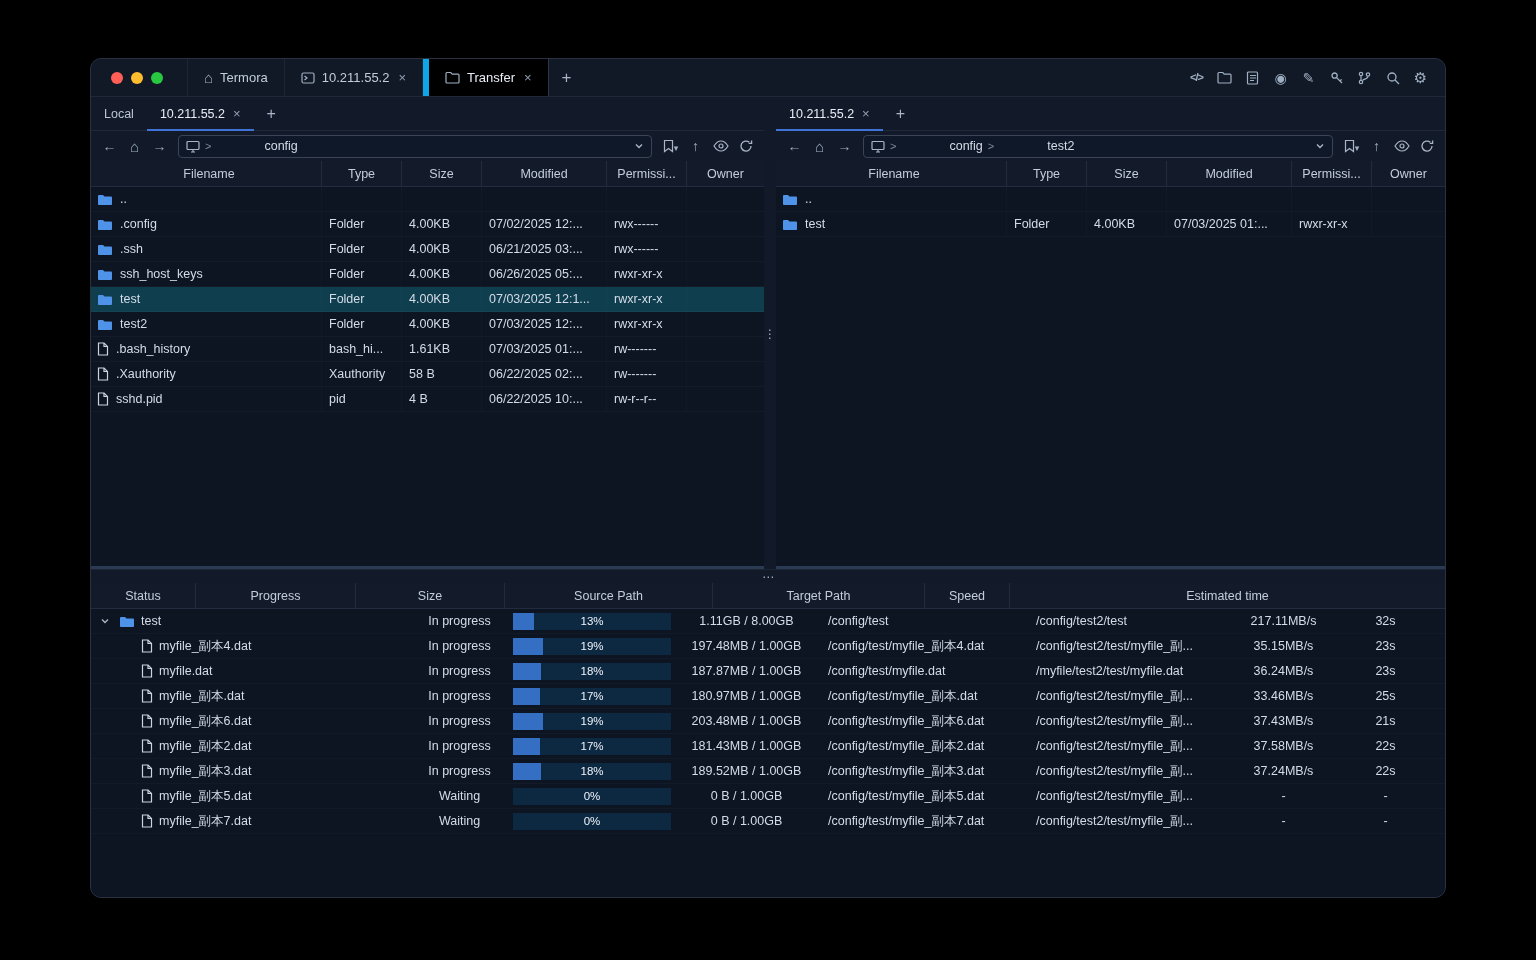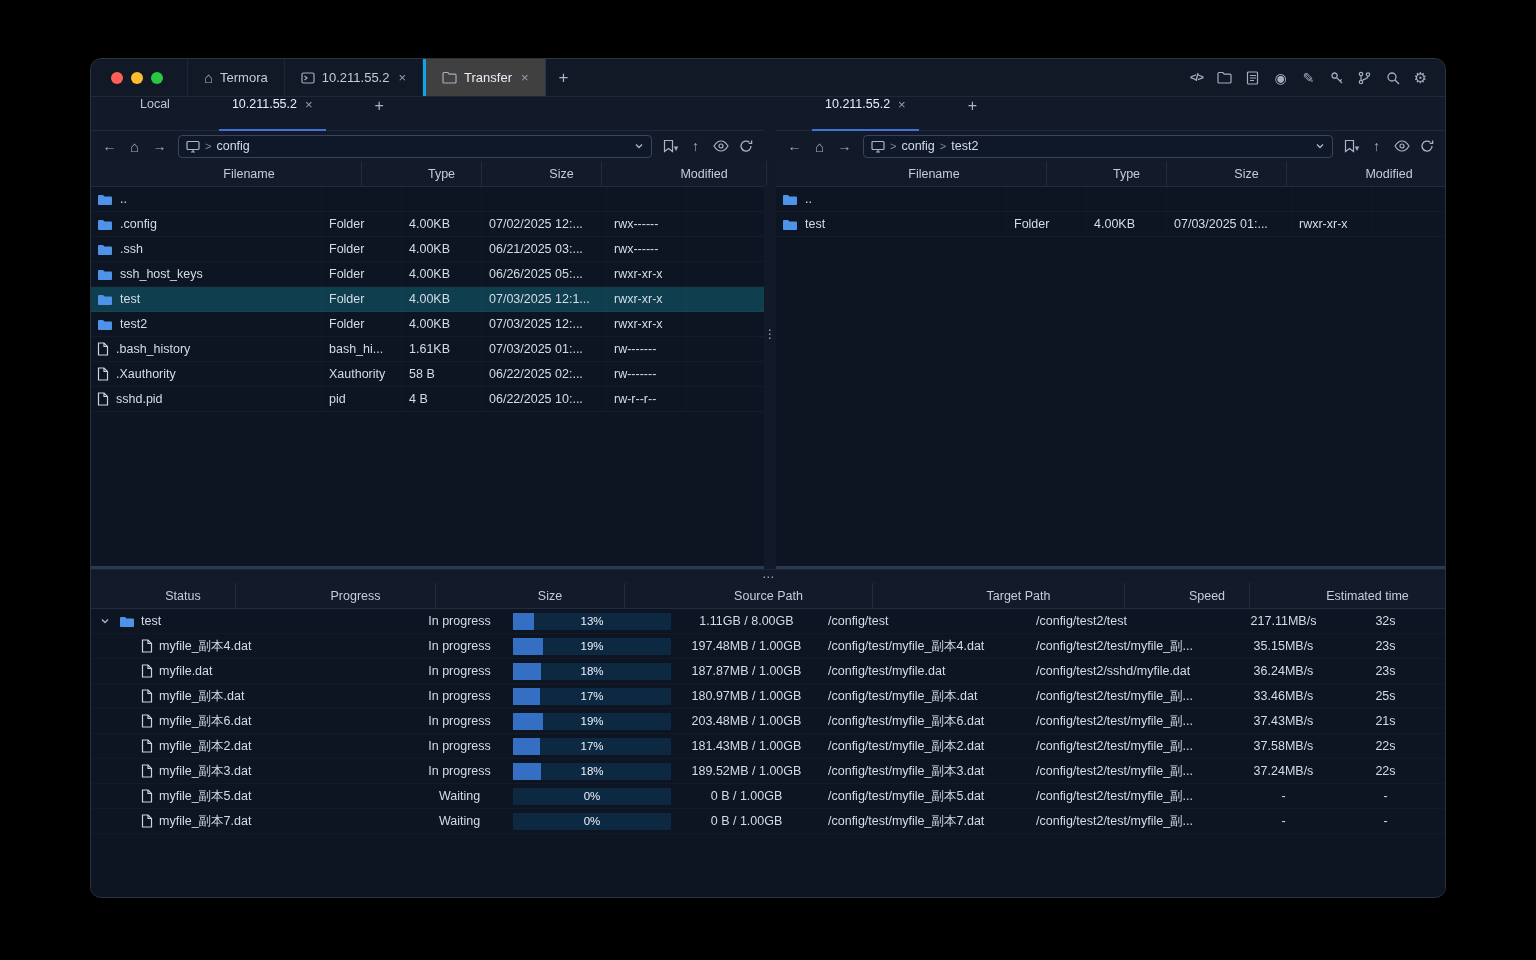--- a/index.html
+++ b/index.html
@@ -13,59 +13,59 @@
   
   .titlebar { flex:0 0 38px; background:#111927; border-bottom:1px solid #1f2937; display:flex; align-items:stretch; }
   .lights { display:flex; align-items:center; gap:8px; padding:0 24px 0 20px; }
   .light { width:12px; height:12px; border-radius:50%; }
   .light.close { background:var(--light_close); }
   .light.min { background:var(--light_min); }
   .light.zoom { background:var(--light_zoom); }
   .apptabs { display:flex; align-items:stretch; }
   .apptab { display:flex; align-items:center; gap:7px; padding:0 16px; font-size:13px; color:#c3cdda; border-right:1px solid #1c2534; }
   .apptab.first { border-left:1px solid #1c2534; }
-  .apptab.active { background:#404040; color:#e9eef6; border-left:3px solid #0ea5e9; border-right:1px solid #2b3649; }
+  .apptab.active { background:#000000; color:#e9eef6; border-left:6px solid #0ea5e9; border-right:1px solid #2b3649; }
   .apptab.plus { font-size:17px; padding:0 13px; color:#a9b4c6; border-right:none; }
   .tclose { color:#93a0b2; font-size:13px; margin-left:2px; }
   .tb-actions { margin-left:auto; display:flex; align-items:center; gap:5px; padding-right:13px; }
   .tb-action { width:23px; height:23px; display:flex; align-items:center; justify-content:center; border-radius:4px; }
   .tb-ic { display:flex; align-items:center; justify-content:center; color:#9fb0c2; }
   .tglyph { font-size:14px; line-height:1; color:#9fb0c2; }
   .tglyph.code { font-size:11px; letter-spacing:-1px; font-weight:bold; }
   .tglyph.small { font-size:9px; }
 
   
   .top-split { flex:0 0 472px; display:flex; min-height:0; }
   .panel { display:flex; flex-direction:column; background:#121a2a; min-width:0; }
   .panel.left { flex:0 0 673px; }
   .panel.right { flex:1; }
   .vsplit { flex:0 0 6px; background:#121a2a; display:flex; align-items:center; justify-content:center; color:#8494aa; font-size:13px; }
   .hsplit { flex:0 0 12px; background:#121a2a; border-top:1px solid #1c2534; display:flex; align-items:center; justify-content:center; color:#8494aa; font-size:13px; line-height:1; }
 
   
   .ptabs { flex:0 0 34px; display:flex; align-items:stretch; border-bottom:1px solid #1f2937; }
-  .ptab { display:flex; gap:6px; padding:0 13px; font-size:12.5px; color:#bcc6d4; position:relative;margin-left:36px; }
+  .ptab { display:flex; align-items:center; gap:6px; padding:0 13px; font-size:12.5px; color:#bcc6d4; position:relative; }
   .ptab.active { color:#e9eef6; }
   .ptab.active::after { content:""; position:absolute; left:0; right:0; bottom:-1px; height:2px; background:var(--accent); }
   .ptab.plus { font-size:16px; color:#a9b4c6; }
 
   
   .ptoolbar { flex:0 0 30px; display:flex; align-items:center; padding:0 7px; gap:2px; }
   .toolbtn { min-width:23px; height:23px; display:flex; align-items:center; justify-content:center; color:#a9b4c6; font-size:14px; border-radius:4px; }
   .pathbox { flex:1; height:23px; margin:0 5px; border:1px solid #3b4456; border-radius:4px; background:#0f1828;
              display:flex; align-items:center; padding:0 7px; gap:5px; font-size:12.5px; color:#d5dce8; min-width:0; overflow:hidden; }
   .psep { color:#7f8ca0; font-size:11px; }
-  .pseg { color:#d5dce8; }
+  .pseg { color:#d5dce8;margin-left:48px; }
   .pcaret { margin-left:auto; display:flex; }
   .bmwrap { display:flex; align-items:center; gap:0; }
 
   
   .filetable { flex:1; background:#0d1522; display:flex; flex-direction:column; position:relative; min-height:0; }
   .thead { flex:0 0 26px; display:flex; background:#131b2b; border-bottom:1px solid #222c3e; }
-  .th { display:flex; align-items:center; justify-content:center; font-size:12.5px; color:#c4cdda; border-right:1px solid #222c3e; overflow:hidden; white-space:nowrap;margin-left:40px; }
+  .th { display:flex; align-items:center; justify-content:center; font-size:12.5px; color:#c4cdda; border-right:1px solid #222c3e; overflow:hidden; white-space:nowrap; }
   .rows { display:block; }
   .frow { display:flex; height:25px; border-bottom:1px solid rgba(255,255,255,0.03); }
   .frow.selected { background:var(--selected_row); }
   .fcell { padding:0 7px; font-size:12.5px; color:#d5dce8; white-space:nowrap; overflow:hidden; display:flex; align-items:center; height:100%; border-right:1px solid rgba(255,255,255,0.02); }
   .c-fname { flex:0 0 231px; padding-left:6px; gap:7px; }
   .c-type  { flex:0 0 80px; }
   .c-size  { flex:0 0 80px; }
   .c-mod   { flex:0 0 125px; }
   .c-perm  { flex:0 0 80px; }
   .c-owner { flex:1 1 auto; border-right:none; }
@@ -603,21 +603,21 @@
             </div>
             <div class="tcell t-status tc">In progress</div>
             <div class="tcell t-progress">
               <div class="trough">
                 <div class="fill" style="width: 18%;"></div>
                 <span class="plabel">18%</span>
               </div>
             </div>
             <div class="tcell t-size tc">187.87MB / 1.00GB</div>
             <div class="tcell t-source">/config/test/myfile.dat</div>
-            <div class="tcell t-target">/config/test2/sshd/myfile.dat</div>
+            <div class="tcell t-target">/myfile/test2/test/myfile.dat</div>
             <div class="tcell t-speed tc">36.24MB/s</div>
             <div class="tcell t-time tc">23s</div>
           </div>
           <div class="trow">
             <div class="tcell t-name">
               <span class="tindent"></span>
               <span class="fic">
                 <svg width="12" height="14" viewBox="0 0 12 14">
                   <path d="M1.5 1H7l3.5 3.5V13h-9z" fill="none" stroke="#cbd4e0" stroke-width="1.2"></path>
                   <path d="M7 1v3.5h3.5" fill="none" stroke="#cbd4e0" stroke-width="1.2"></path>

